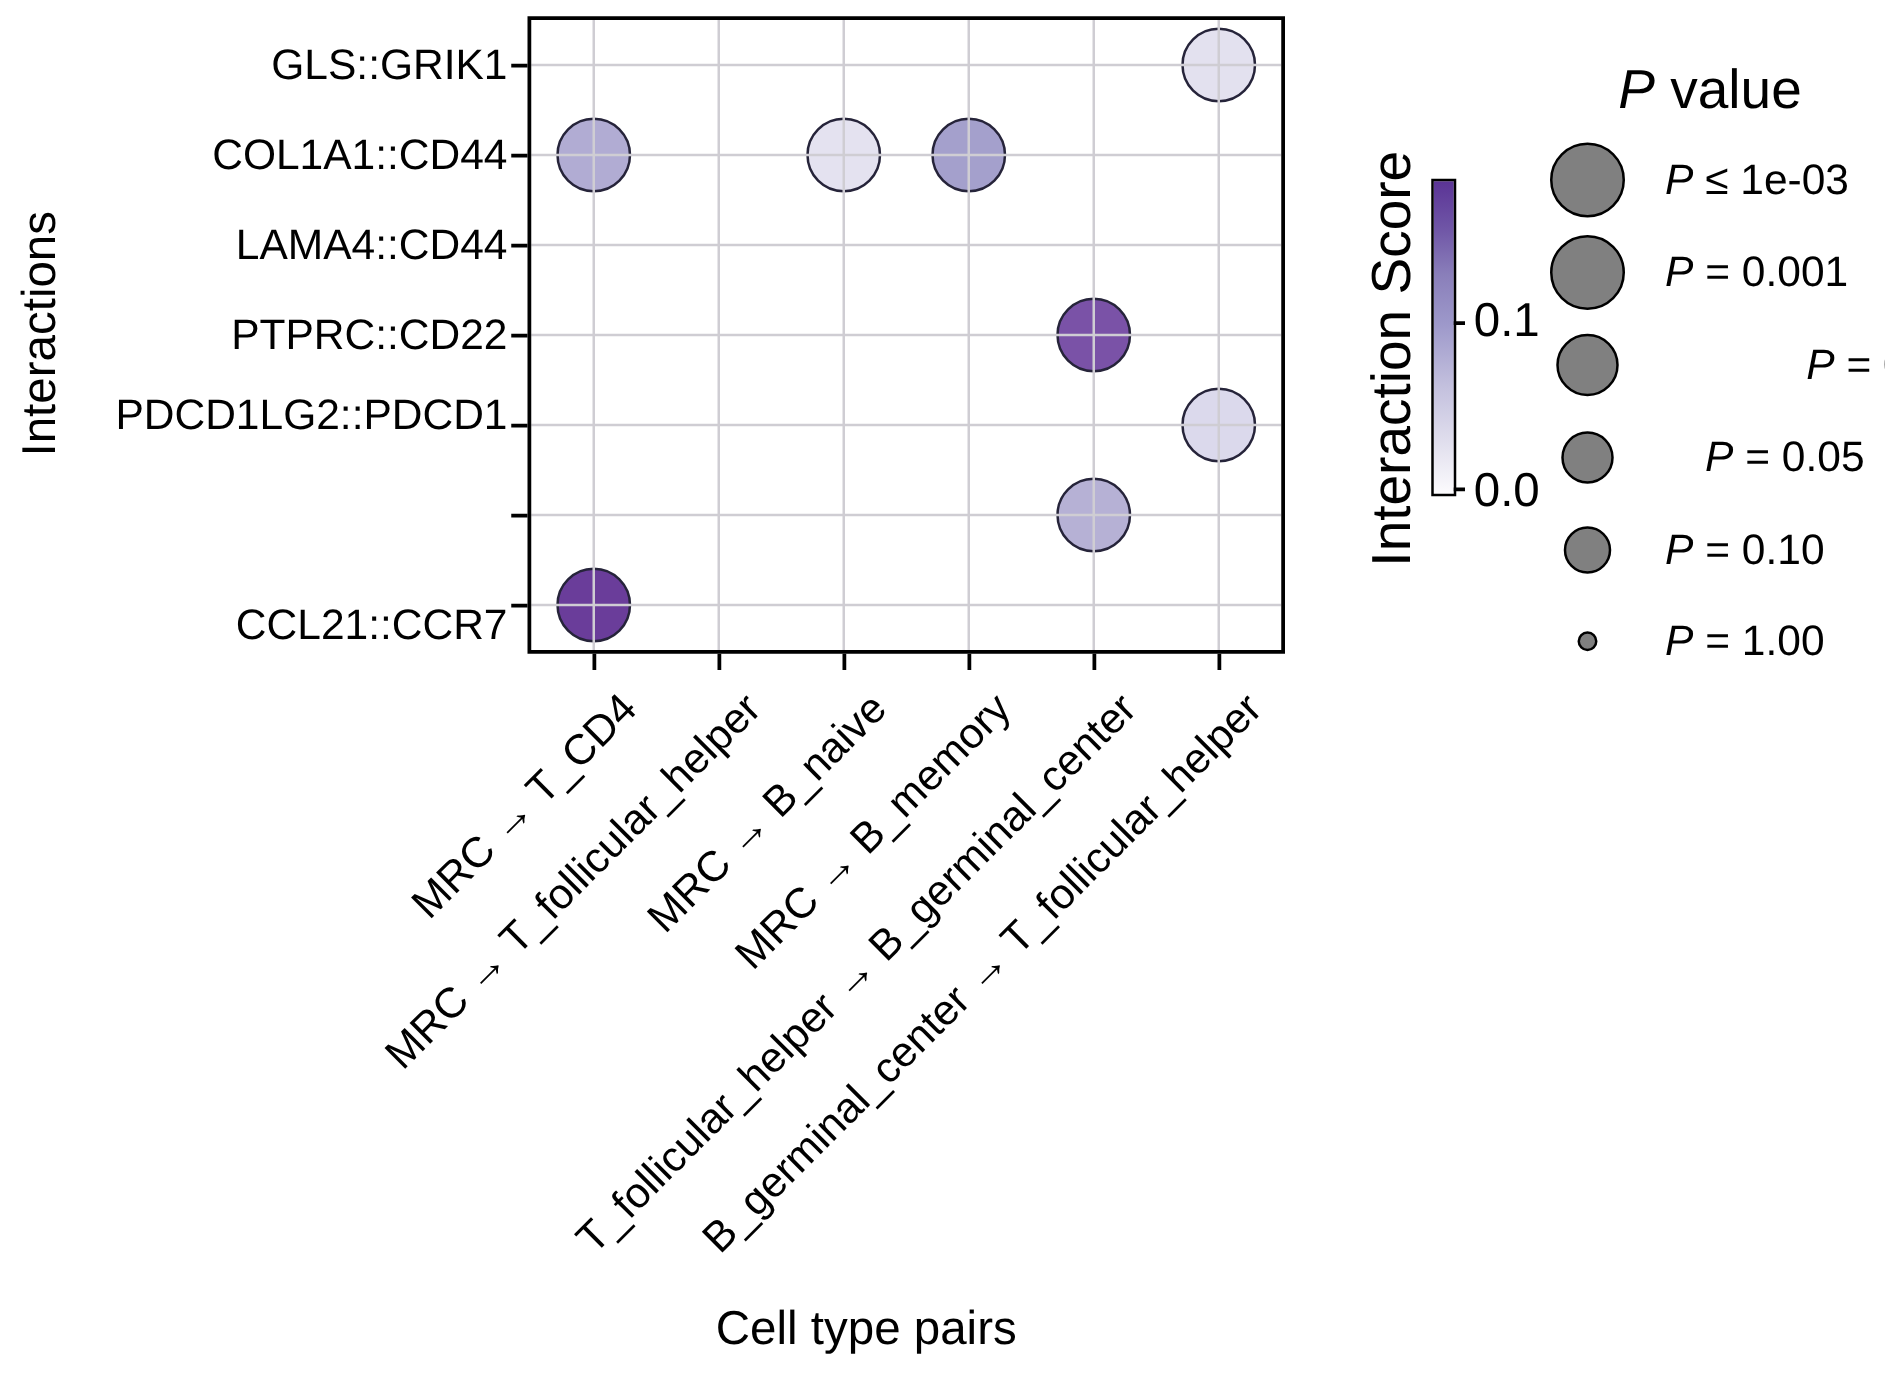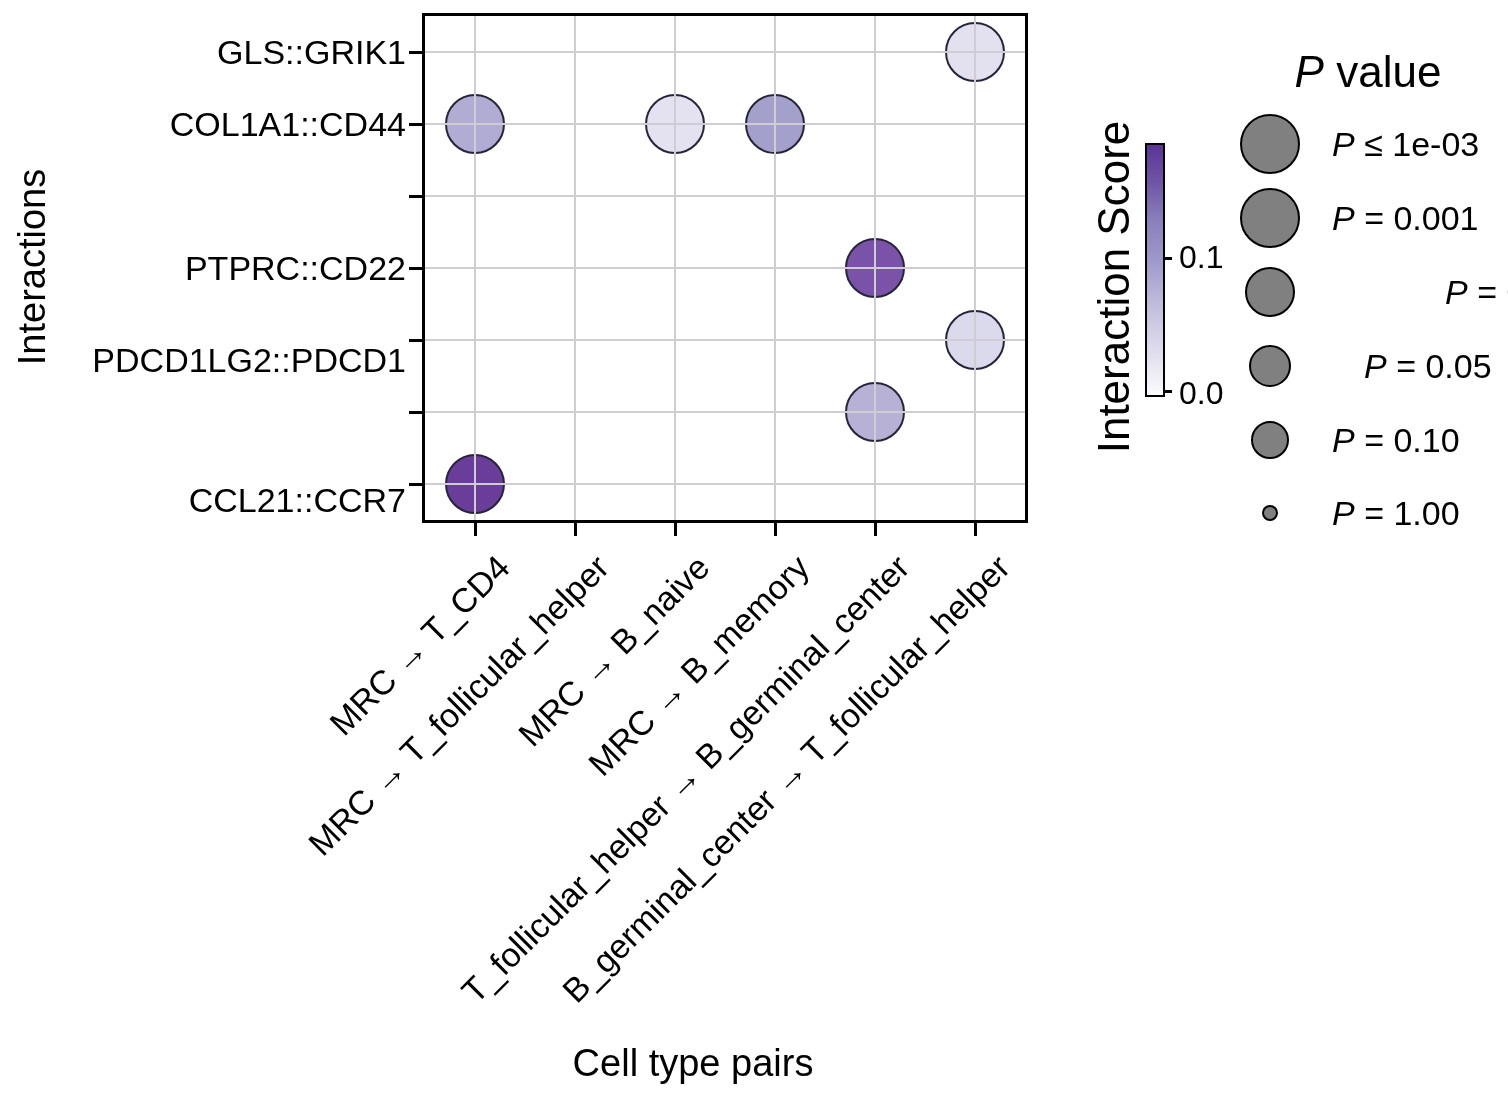--- a/index.html
+++ b/index.html
@@ -10,21 +10,21 @@
     background: #ffffff;
     overflow: hidden;
     font-family: "Liberation Sans", "DejaVu Sans", sans-serif;
     color: #000000;
   }
   .figure { position: relative; width: 1508px; height: 1104px; }
   .abs { position: absolute; }
   .ticklabel { font-size: 34px; line-height: 1; white-space: nowrap; }
   .axtitle { font-size: 38px; line-height: 1; white-space: nowrap; }
   .bigtitle { font-size: 44px; line-height: 1; white-space: nowrap; }
-  .cbarlabel { font-size: 32px; line-height: 1; white-space: nowrap; }
+  .cbarlabel { font-size: 38px; line-height: 1; white-space: nowrap; }
   .legendlabel { font-size: 34px; line-height: 1; white-space: nowrap; }
 </style>
 </head>
 <body>
 
 <div class="figure">
 
   <div id="chart-layer" class="abs" style="left:0; top:0; width:1508px; height:1104px;">
       <div class="abs" title="" style="left: 945px; top: 22px; width: 60px; height: 60px; border-radius: 50%; background: rgb(227, 225, 239); border: 2px solid rgb(38, 36, 58); box-sizing: border-box; z-index: 2;"></div>
       <div class="abs" title="" style="left: 445px; top: 94px; width: 60px; height: 60px; border-radius: 50%; background: rgb(177, 172, 211); border: 2px solid rgb(38, 36, 58); box-sizing: border-box; z-index: 2;"></div>
@@ -56,22 +56,23 @@
       <div class="abs" style="left: 973.5px; top: 523px; width: 3px; height: 13px; background: rgb(0, 0, 0);"></div>
       <div class="abs" style="left: 409px; top: 50.5px; width: 13px; height: 3px; background: rgb(0, 0, 0);"></div>
       <div class="abs" style="left: 409px; top: 122.5px; width: 13px; height: 3px; background: rgb(0, 0, 0);"></div>
       <div class="abs" style="left: 409px; top: 194.5px; width: 13px; height: 3px; background: rgb(0, 0, 0);"></div>
       <div class="abs" style="left: 409px; top: 266.5px; width: 13px; height: 3px; background: rgb(0, 0, 0);"></div>
       <div class="abs" style="left: 409px; top: 338.5px; width: 13px; height: 3px; background: rgb(0, 0, 0);"></div>
       <div class="abs" style="left: 409px; top: 410.5px; width: 13px; height: 3px; background: rgb(0, 0, 0);"></div>
       <div class="abs" style="left: 409px; top: 482.5px; width: 13px; height: 3px; background: rgb(0, 0, 0);"></div>
       <div class="abs ticklabel" style="right: 1102px; top: 52px; transform: translateY(-50%);">GLS::GRIK1</div>
       <div class="abs ticklabel" style="right: 1102px; top: 124px; transform: translateY(-50%);">COL1A1::CD44</div>
+      <div class="abs ticklabel" style="right: 1102px; top: 196px; transform: translateY(-50%);">LAMA4::CD44</div>
       <div class="abs ticklabel" style="right: 1102px; top: 268px; transform: translateY(-50%); margin-left: 16px;">PTPRC::CD22</div>
-      <div class="abs ticklabel" style="right: 1102px; top: 360px; transform: translateY(-50%);">PDCD1LG2::PDCD1</div>
+      <div class="abs ticklabel" style="right: 1102px; top: 332px; transform: translateY(-50%);">PDCD1LG2::PDCD1</div>
       <div class="abs ticklabel" style="right: 1102px; top: 500px; transform: translateY(-50%);">CCL21::CCR7</div>
       <div class="abs ticklabel" style="right: 1017px; top: 549px; transform: rotate(-45deg); transform-origin: 100% 0%;">MRC → T_CD4</div>
       <div class="abs ticklabel" style="right: 917px; top: 549px; transform: rotate(-45deg); transform-origin: 100% 0%;">MRC → T_follicular_helper</div>
       <div class="abs ticklabel" style="right: 817px; top: 549px; transform: rotate(-45deg); transform-origin: 100% 0%;">MRC → B_naive</div>
       <div class="abs ticklabel" style="right: 717px; top: 549px; transform: rotate(-45deg); transform-origin: 100% 0%;">MRC → B_memory</div>
       <div class="abs ticklabel" style="right: 617px; top: 549px; transform: rotate(-45deg); transform-origin: 100% 0%;">T_follicular_helper → B_germinal_center</div>
       <div class="abs ticklabel" style="right: 517px; top: 549px; transform: rotate(-45deg); transform-origin: 100% 0%;">B_germinal_center → T_follicular_helper</div>
       <div class="abs" style="left: 1145px; top: 143px; width: 16px; height: 250px; background: linear-gradient(rgb(91, 52, 150) 0%, rgb(111, 85, 166) 15%, rgb(138, 127, 186) 30%, rgb(157, 152, 202) 45.6%, rgb(194, 191, 221) 65%, rgb(222, 220, 236) 82%, rgb(252, 251, 253) 100%); border: 2px solid rgb(0, 0, 0);"></div>
       <div class="abs" style="left: 1163px; top: 257px; width: 9px; height: 3px; background: rgb(0, 0, 0);"></div>
       <div class="abs cbarlabel" style="left: 1179px; top: 257px; transform: translateY(-50%);">0.1</div>

